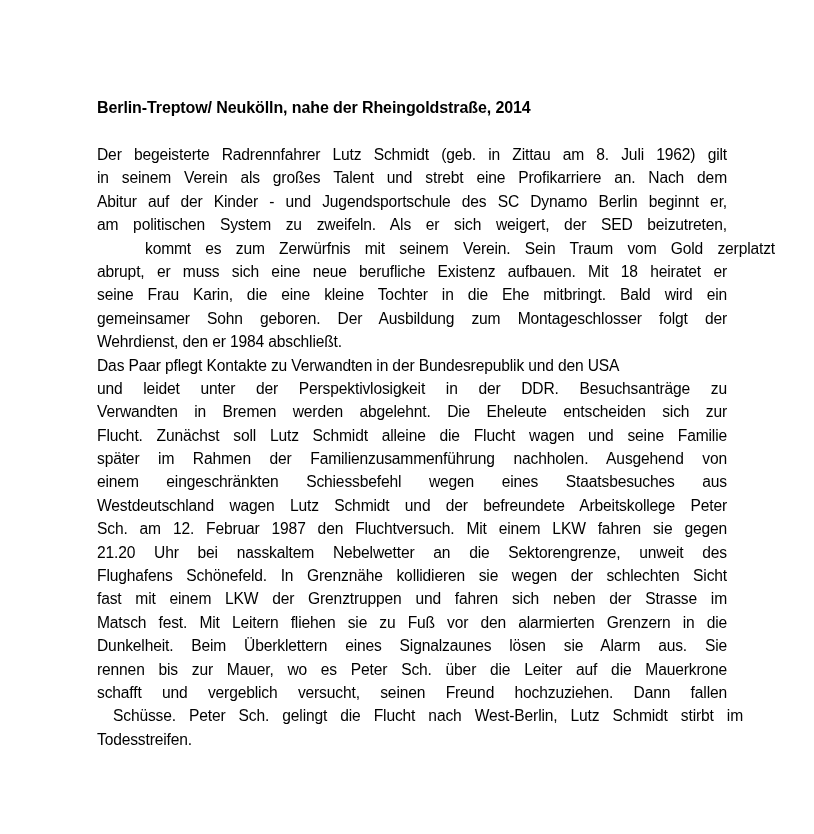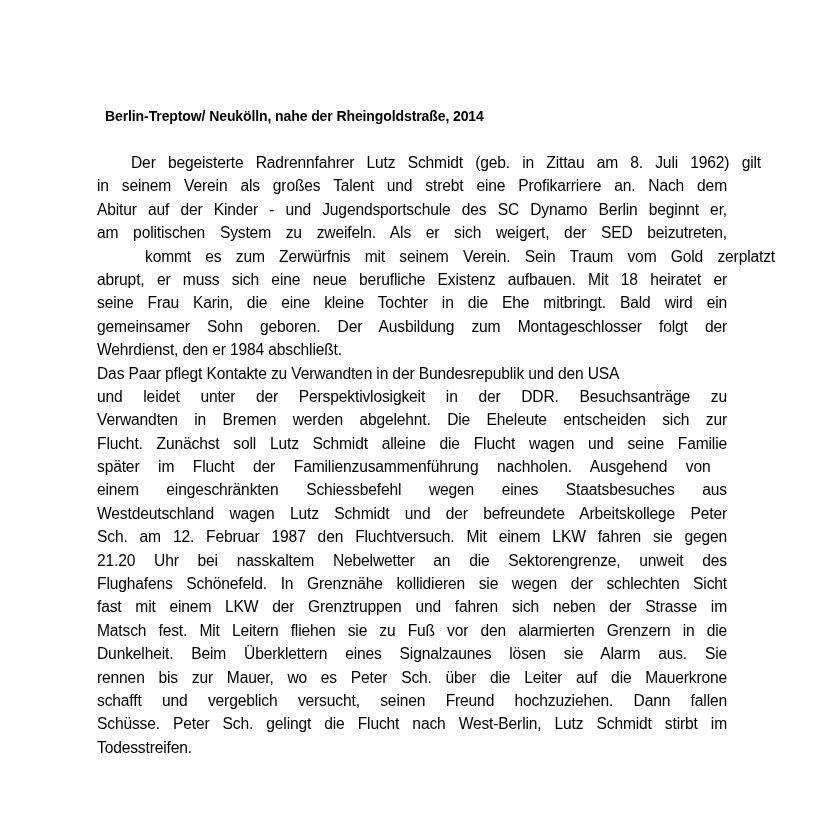--- a/index.html
+++ b/index.html
@@ -16,23 +16,23 @@
       color: #000000;
     }
     .page {
       position: absolute;
       left: 97px;
       top: 97px;
       width: 630px;
     }
     .title {
       font-weight: bold;
-      font-size: 14px;
+      font-size: 16px;
       line-height: 22px;
-      margin: 8px;
+      margin: 0;
       letter-spacing: -0.1px;
       white-space: nowrap;
     }
     .body {
       margin-top: 24px;
       font-size: 15.6px;
       line-height: 23.4px;
       letter-spacing: -0.15px;
     }
     .line {
@@ -49,47 +49,47 @@
   </style>
 </head>
 <body>
 
 <div class="page">
   <h1 class="title">Berlin-Treptow/ Neukölln, nahe der Rheingoldstraße, 2014</h1>
 
   <div class="body">
 
     <div>
-      <span class="line" style="white-space: nowrap; display: block; text-align: left; text-align-last: left; word-spacing: 8.06641px; margin-left: 34px;">Der begeisterte Radrennfahrer Lutz Schmidt (geb. in Zittau am 8. Juli 1962) gilt</span>
+      <span class="line" style="white-space: nowrap; display: block; text-align: left; text-align-last: left; word-spacing: 8.06641px;">Der begeisterte Radrennfahrer Lutz Schmidt (geb. in Zittau am 8. Juli 1962) gilt</span>
       <span class="line" style="white-space: nowrap; display: block; text-align: left; text-align-last: left; word-spacing: 8.77474px;">in seinem Verein als großes Talent und strebt eine Profikarriere an. Nach dem</span>
       <span class="line" style="white-space: nowrap; display: block; text-align: left; text-align-last: left; word-spacing: 7.02734px;">Abitur auf der Kinder - und Jugendsportschule des SC Dynamo Berlin beginnt er,</span>
       <span class="line" style="white-space: nowrap; display: block; text-align: left; text-align-last: left; word-spacing: 10.5611px;">am politischen System zu zweifeln. Als er sich weigert, der SED beizutreten,</span>
       <span class="line" style="white-space: nowrap; display: block; text-align: left; text-align-last: left; word-spacing: 10.1193px; margin-left: 48px;">kommt es zum Zerwürfnis mit seinem Verein. Sein Traum vom Gold zerplatzt</span>
       <span class="line" style="white-space: nowrap; display: block; text-align: left; text-align-last: left; word-spacing: 8.19661px;">abrupt, er muss sich eine neue berufliche Existenz aufbauen. Mit 18 heiratet er</span>
       <span class="line" style="white-space: nowrap; display: block; text-align: left; text-align-last: left; word-spacing: 9.83293px;">seine Frau Karin, die eine kleine Tochter in die Ehe mitbringt. Bald wird ein</span>
       <span class="line" style="white-space: nowrap; display: block; text-align: left; text-align-last: left; word-spacing: 13.0117px;">gemeinsamer Sohn geboren. Der Ausbildung zum Montageschlosser folgt der</span>
       <span class="line last">Wehrdienst, den er 1984 abschließt.</span>
     </div>
 
     <div>
       <span class="line last">Das Paar pflegt Kontakte zu Verwandten in der Bundesrepublik und den USA</span>
     </div>
 
     <div>
       <span class="line" style="white-space: nowrap; display: block; text-align: left; text-align-last: left; word-spacing: 16.559px;">und leidet unter der Perspektivlosigkeit in der DDR. Besuchsanträge zu</span>
       <span class="line" style="white-space: nowrap; display: block; text-align: left; text-align-last: left; word-spacing: 12.2517px;">Verwandten in Bremen werden abgelehnt. Die Eheleute entscheiden sich zur</span>
       <span class="line" style="white-space: nowrap; display: block; text-align: left; text-align-last: left; word-spacing: 9.62642px;">Flucht. Zunächst soll Lutz Schmidt alleine die Flucht wagen und seine Familie</span>
-      <span class="line" style="white-space: nowrap; display: block; text-align: left; text-align-last: left; word-spacing: 14.4531px;">später im Flucht der Familienzusammenführung nachholen. Ausgehend von</span>
+      <span class="line" style="white-space: nowrap; display: block; text-align: left; text-align-last: left; word-spacing: 14.4531px;">später im Rahmen der Familienzusammenführung nachholen. Ausgehend von</span>
       <span class="line" style="white-space: nowrap; display: block; text-align: right; text-align-last: left; word-spacing: 23.4297px;">einem eingeschränkten Schiessbefehl wegen eines Staatsbesuches aus</span>
       <span class="line" style="white-space: nowrap; display: block; text-align: left; text-align-last: left; word-spacing: 11.168px;">Westdeutschland wagen Lutz Schmidt und der befreundete Arbeitskollege Peter</span>
       <span class="line" style="white-space: nowrap; display: block; text-align: left; text-align-last: left; word-spacing: 7.77474px;">Sch. am 12. Februar 1987 den Fluchtversuch. Mit einem LKW fahren sie gegen</span>
       <span class="line" style="white-space: nowrap; display: block; text-align: left; text-align-last: left; word-spacing: 14.6302px;">21.20 Uhr bei nasskaltem Nebelwetter an die Sektorengrenze, unweit des</span>
       <span class="line" style="white-space: nowrap; display: block; text-align: left; text-align-last: left; word-spacing: 9.46354px;">Flughafens Schönefeld. In Grenznähe kollidieren sie wegen der schlechten Sicht</span>
       <span class="line" style="white-space: nowrap; display: block; text-align: left; text-align-last: left; word-spacing: 9.62891px;">fast mit einem LKW der Grenztruppen und fahren sich neben der Strasse im</span>
       <span class="line" style="white-space: nowrap; display: block; text-align: left; text-align-last: left; word-spacing: 7.97115px;">Matsch fest. Mit Leitern fliehen sie zu Fuß vor den alarmierten Grenzern in die</span>
       <span class="line" style="white-space: nowrap; display: block; text-align: left; text-align-last: left; word-spacing: 13.7205px;">Dunkelheit. Beim Überklettern eines Signalzaunes lösen sie Alarm aus. Sie</span>
       <span class="line" style="white-space: nowrap; display: block; text-align: left; text-align-last: left; word-spacing: 9.63101px;">rennen bis zur Mauer, wo es Peter Sch. über die Leiter auf die Mauerkrone</span>
       <span class="line" style="white-space: nowrap; display: block; text-align: left; text-align-last: left; word-spacing: 16.2031px;">schafft und vergeblich versucht, seinen Freund hochzuziehen. Dann fallen</span>
-      <span class="line" style="white-space: nowrap; display: block; text-align: left; text-align-last: left; word-spacing: 8.89489px;">Schüsse. Peter Sch. gelingt die Flucht nach West-Berlin, Lutz Schmidt stirbt im</span>
+      <span class="line" style="white-space: nowrap; display: block; text-align: left; text-align-last: left; word-spacing: 8.89489px; margin-left: 16px;">Schüsse. Peter Sch. gelingt die Flucht nach West-Berlin, Lutz Schmidt stirbt im</span>
       <span class="line last">Todesstreifen.</span>
     </div>
   </div>
 </div>
 
 </body></html>

